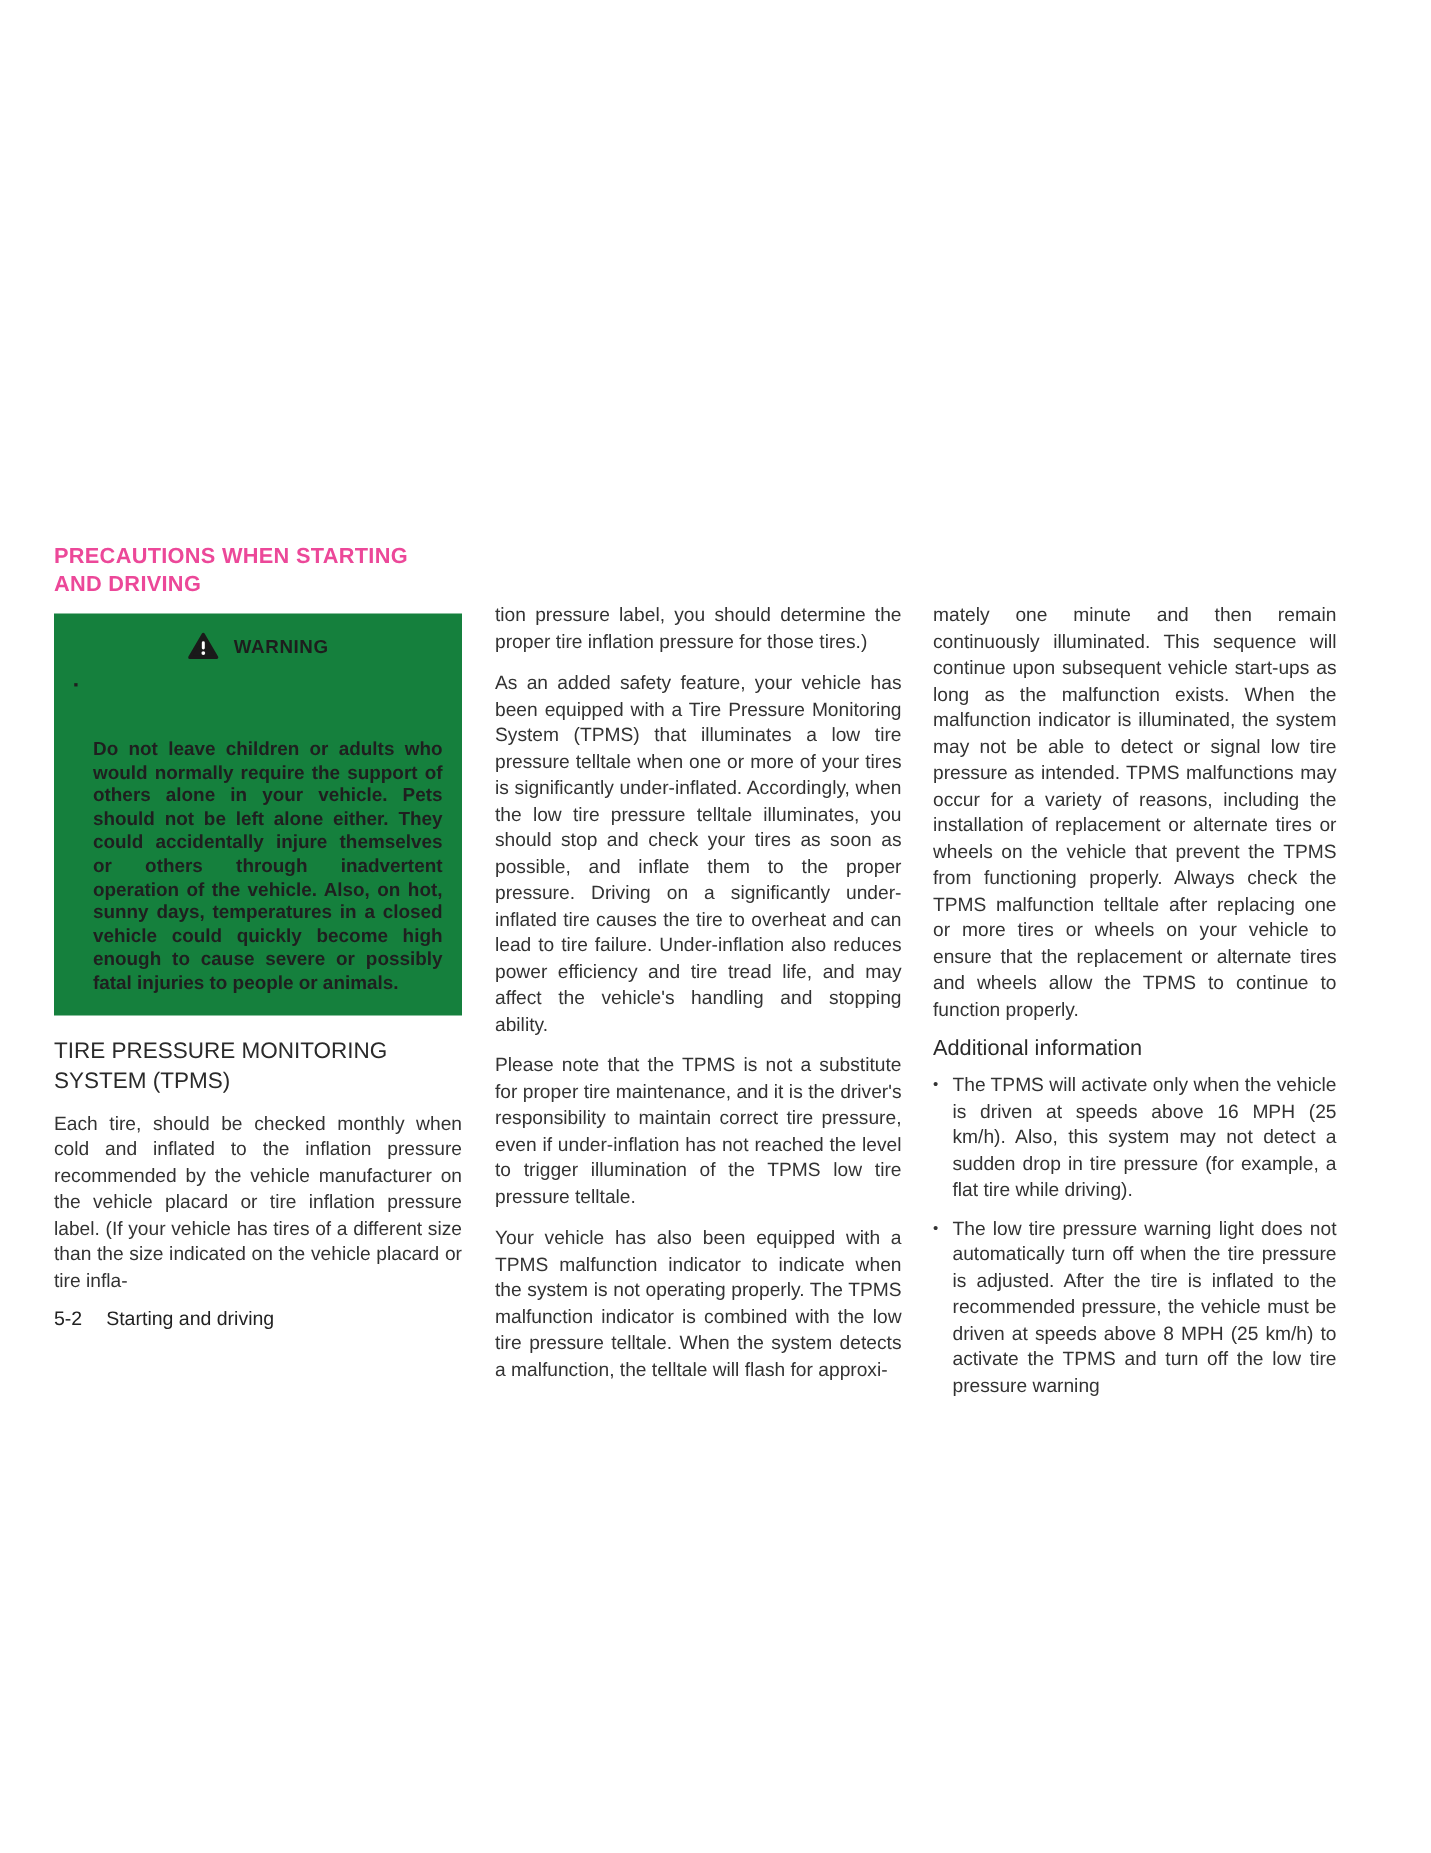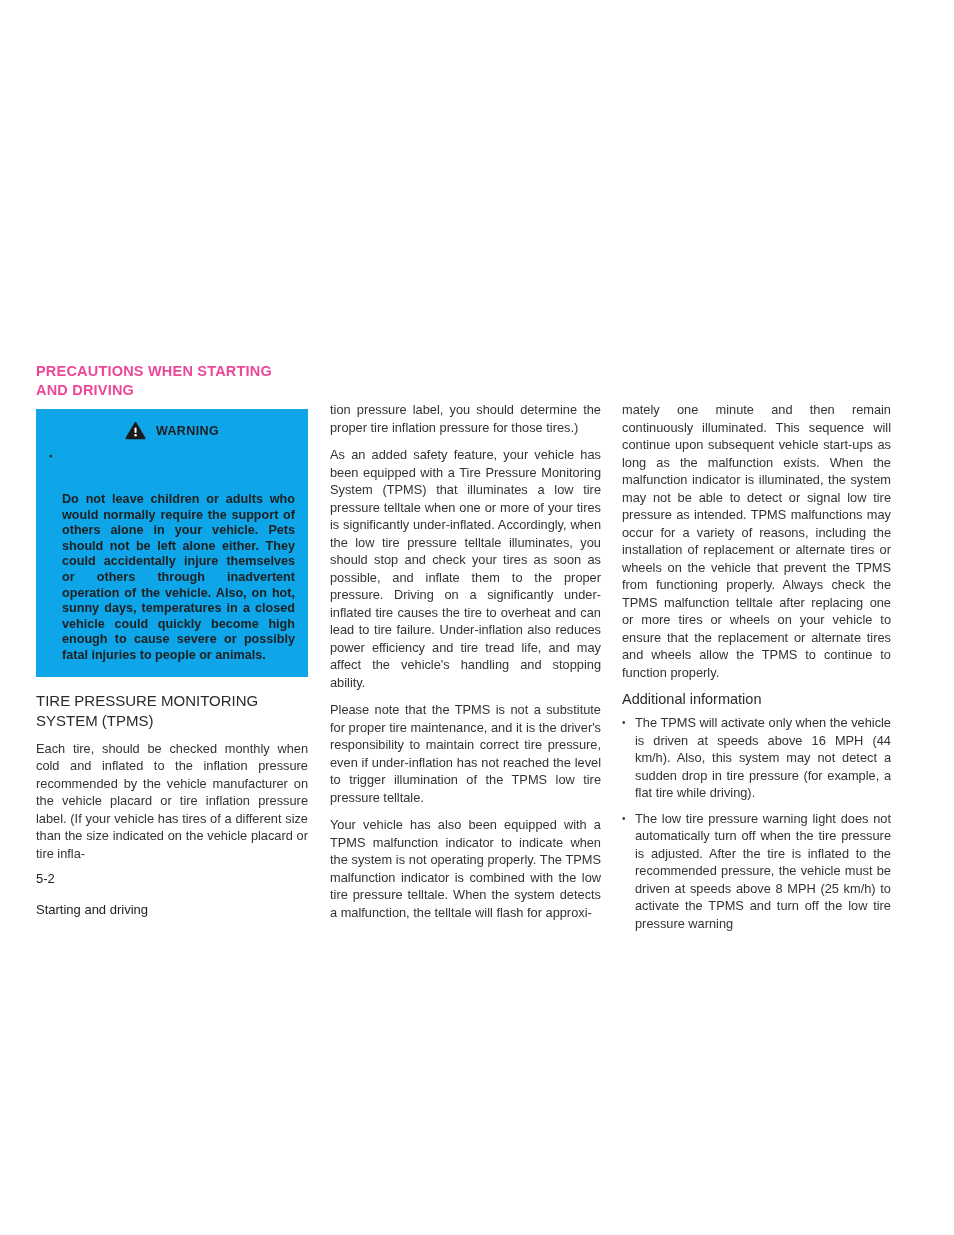--- a/index.html
+++ b/index.html
@@ -24,21 +24,21 @@
   }
   .tpms-heading{
     font-size:15px;font-weight:normal;color:#2a2a2a;
     line-height:20px;margin:14px 0 9px 0;width:250px;
   }
   .body-text{
     font-size:12.8px;line-height:17.5px;
     text-align:justify;margin:0 0 10px 0;
   }
   .warning-box{
-    background:#0ea5e9;
+    background:#15803d;
     padding:10px 13px 13px 13px;
   }
   .warning-title-row{
     display:flex;align-items:center;justify-content:center;
     gap:10px;margin:2px 0 9px 0;
   }
   .warning-title{
     font-size:12.5px;font-weight:bold;color:#1d1d1d;letter-spacing:0.4px;
   }
   .warning-item{
@@ -62,21 +62,21 @@
     display:flex;
     font-size:12.8px;line-height:17.5px;
     margin-bottom:8px;
   }
   .info-item .marker::before{content:"•";font-size:10px;position:relative;top:-1px;}
   .info-item .item-text{flex:1;text-align:justify;}
 
   .footer{
     position:absolute;left:36px;top:871px;
     font-size:13px;color:#222;
-    display:flex;align-items:baseline;gap:16px;flex-direction:column;
+    display:flex;align-items:baseline;gap:16px;
   }
   .footer .page-num{font-weight:normal;}
   .footer .section-name{font-weight:normal;}
   .warning-icon{flex:0 0 auto;display:block;}
 </style>
 </head>
 <body>
 
 <div class="page">
 
@@ -111,21 +111,21 @@
     <p class="body-text">Your vehicle has also been equipped with a TPMS malfunction indicator to indicate when the system is not operating properly. The TPMS malfunction indicator is combined with the low tire pressure telltale. When the system detects a malfunction, the telltale will flash for approxi-</p>
   </div>
 
   <div class="col col-right">
     <p class="body-text">mately one minute and then remain continuously illuminated. This sequence will continue upon subsequent vehicle start-ups as long as the malfunction exists. When the malfunction indicator is illuminated, the system may not be able to detect or signal low tire pressure as intended. TPMS malfunctions may occur for a variety of reasons, including the installation of replacement or alternate tires or wheels on the vehicle that prevent the TPMS from functioning properly. Always check the TPMS malfunction telltale after replacing one or more tires or wheels on your vehicle to ensure that the replacement or alternate tires and wheels allow the TPMS to continue to function properly.</p>
 
     <h3 class="sub-heading">Additional information</h3>
 
     <div class="info-item">
       <span class="marker"></span>
-      <span class="item-text">The TPMS will activate only when the vehicle is driven at speeds above 16 MPH (44 km/h). Also, this system may not detect a sudden drop in tire pressure (for example, a flat tire while driving).</span>
+      <span class="item-text">The TPMS will activate only when the vehicle is driven at speeds above 16 MPH (25 km/h). Also, this system may not detect a sudden drop in tire pressure (for example, a flat tire while driving).</span>
     </div>
     <div class="info-item">
       <span class="marker"></span>
       <span class="item-text">The low tire pressure warning light does not automatically turn off when the tire pressure is adjusted. After the tire is inflated to the recommended pressure, the vehicle must be driven at speeds above 8 MPH (25 km/h) to activate the TPMS and turn off the low tire pressure warning</span>
     </div>
   </div>
 
   <div class="footer">
     <span class="page-num">5-2</span>
     <span class="section-name">Starting and driving</span>

